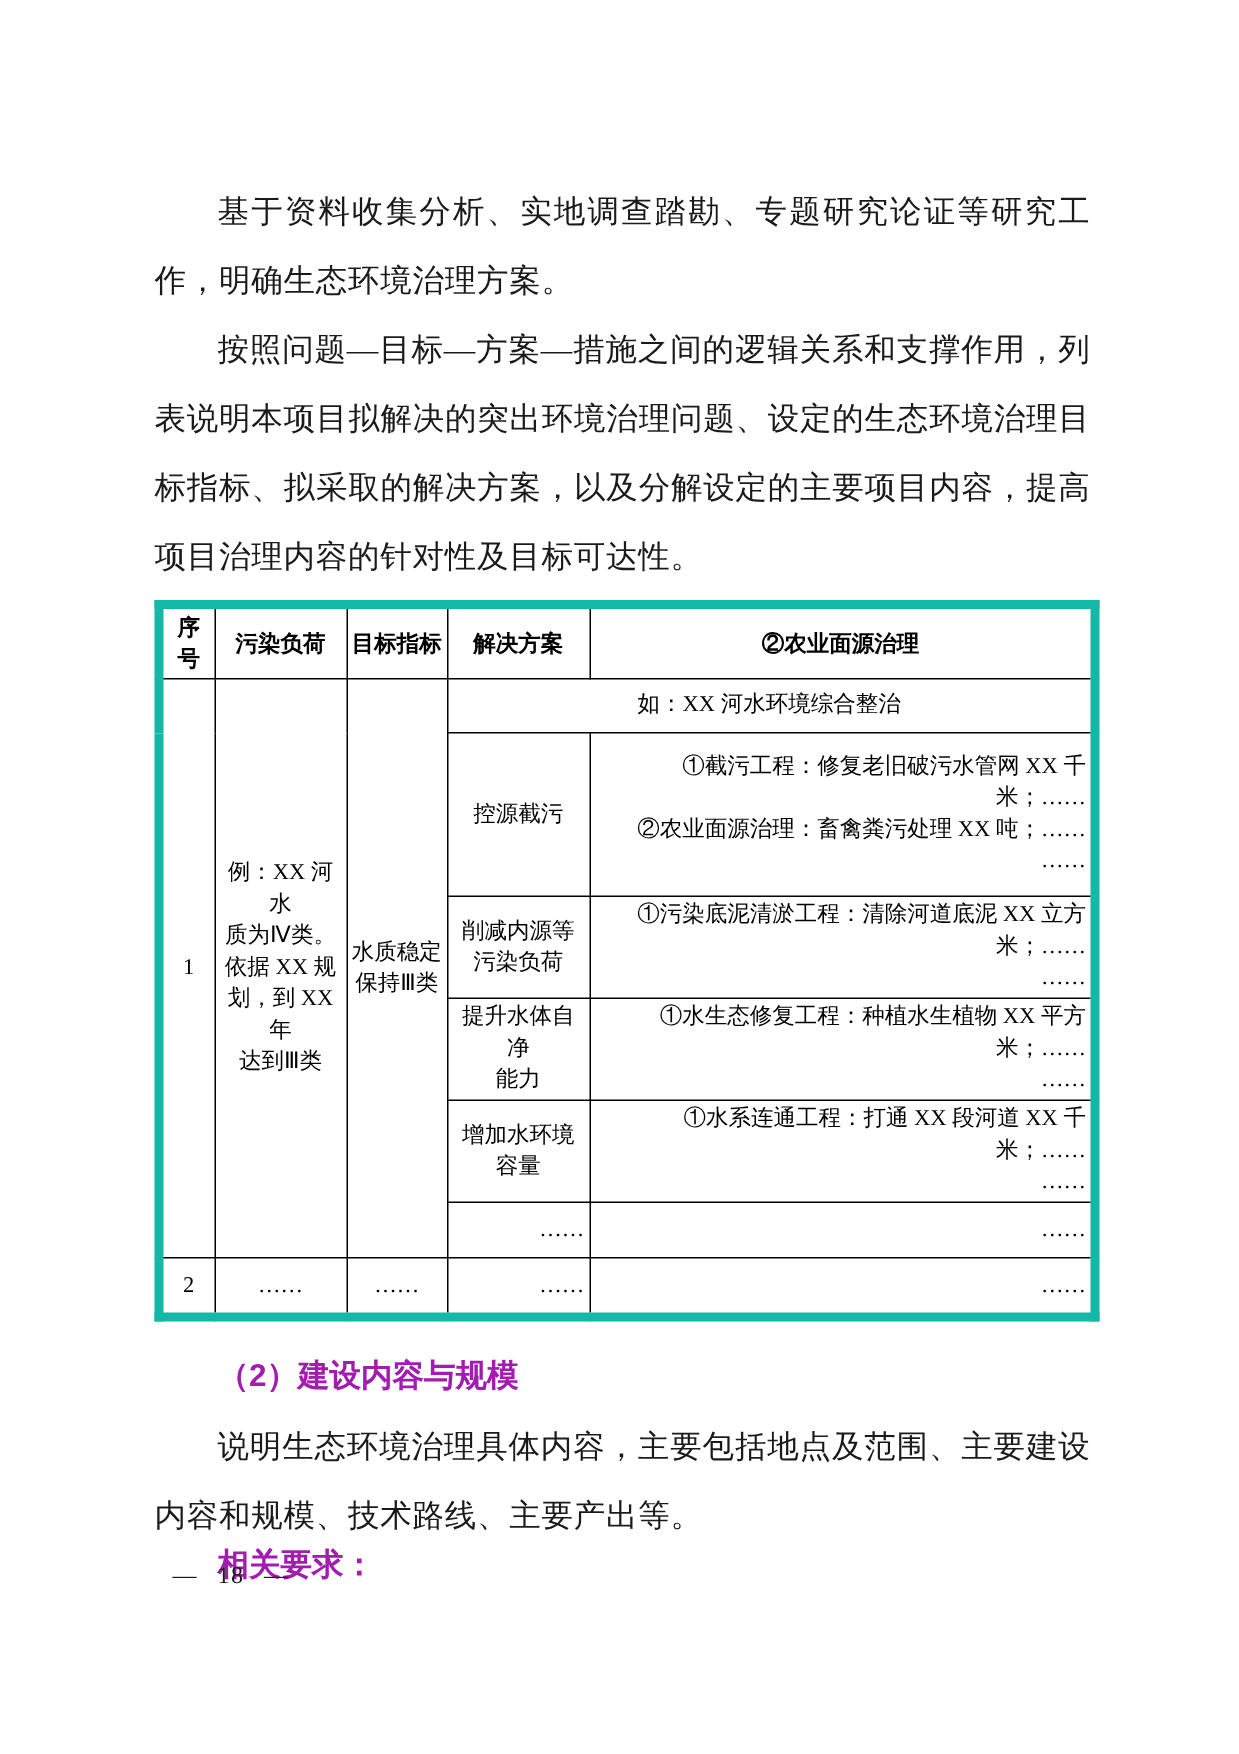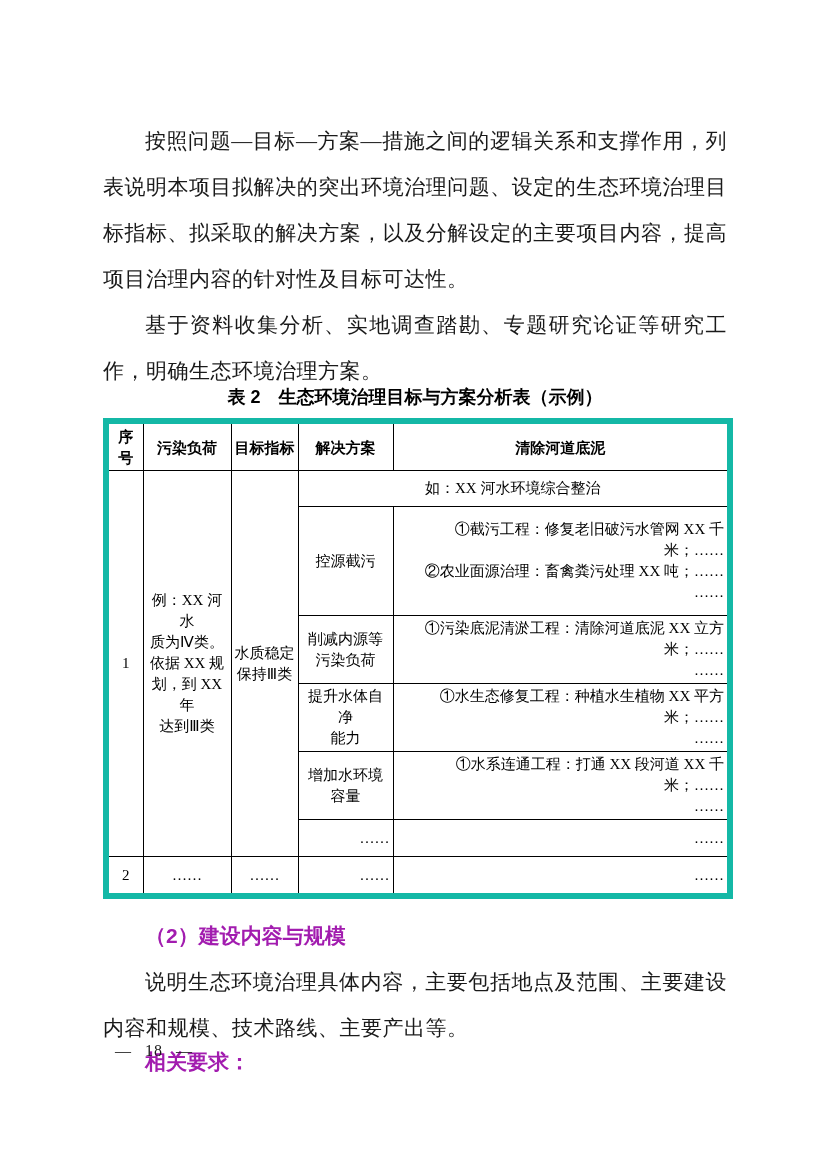--- a/index.html
+++ b/index.html
@@ -86,40 +86,39 @@
     word-spacing: 8px;
     color: #1a1a1a;
   }
 </style>
 </head>
 <body>
 
 <div class="page">
   <div class="content">
 
+    <p class="body-p">基于资料收集分析、实地调查踏勘、专题研究论证等研究工作，明确生态环境治理方案。</p>
     <p class="body-p">按照问题—目标—方案—措施之间的逻辑关系和支撑作用，列表说明本项目拟解决的突出环境治理问题、设定的生态环境治理目标指标、拟采取的解决方案，以及分解设定的主要项目内容，提高项目治理内容的针对性及目标可达性。</p>
-    <p class="body-p">基于资料收集分析、实地调查踏勘、专题研究论证等研究工作，明确生态环境治理方案。</p>
-
-    <div class="table-title">表 2　生态环境治理目标与方案分析表（示例）</div>
+
 
     <table class="analysis">
       <colgroup>
         <col style="width:37px">
         <col style="width:88px">
         <col style="width:67px">
         <col style="width:95px">
         <col style="width:337px">
       </colgroup>
       <tbody>
           <tr>
         <th>序号</th>
         <th>污染负荷</th>
         <th>目标指标</th>
         <th>解决方案</th>
-        <th>清除河道底泥</th>
+        <th>②农业面源治理</th>
       </tr>
 
       <tr class="row-overall">
         <td rowspan="6" class="cell-center">1</td>
         <td rowspan="6" class="cell-center">
           <div>例：XX 河水</div>
           <div>质为Ⅳ类。</div>
           <div>依据 XX 规</div>
           <div>划，到 XX 年</div>
           <div>达到Ⅲ类</div>

